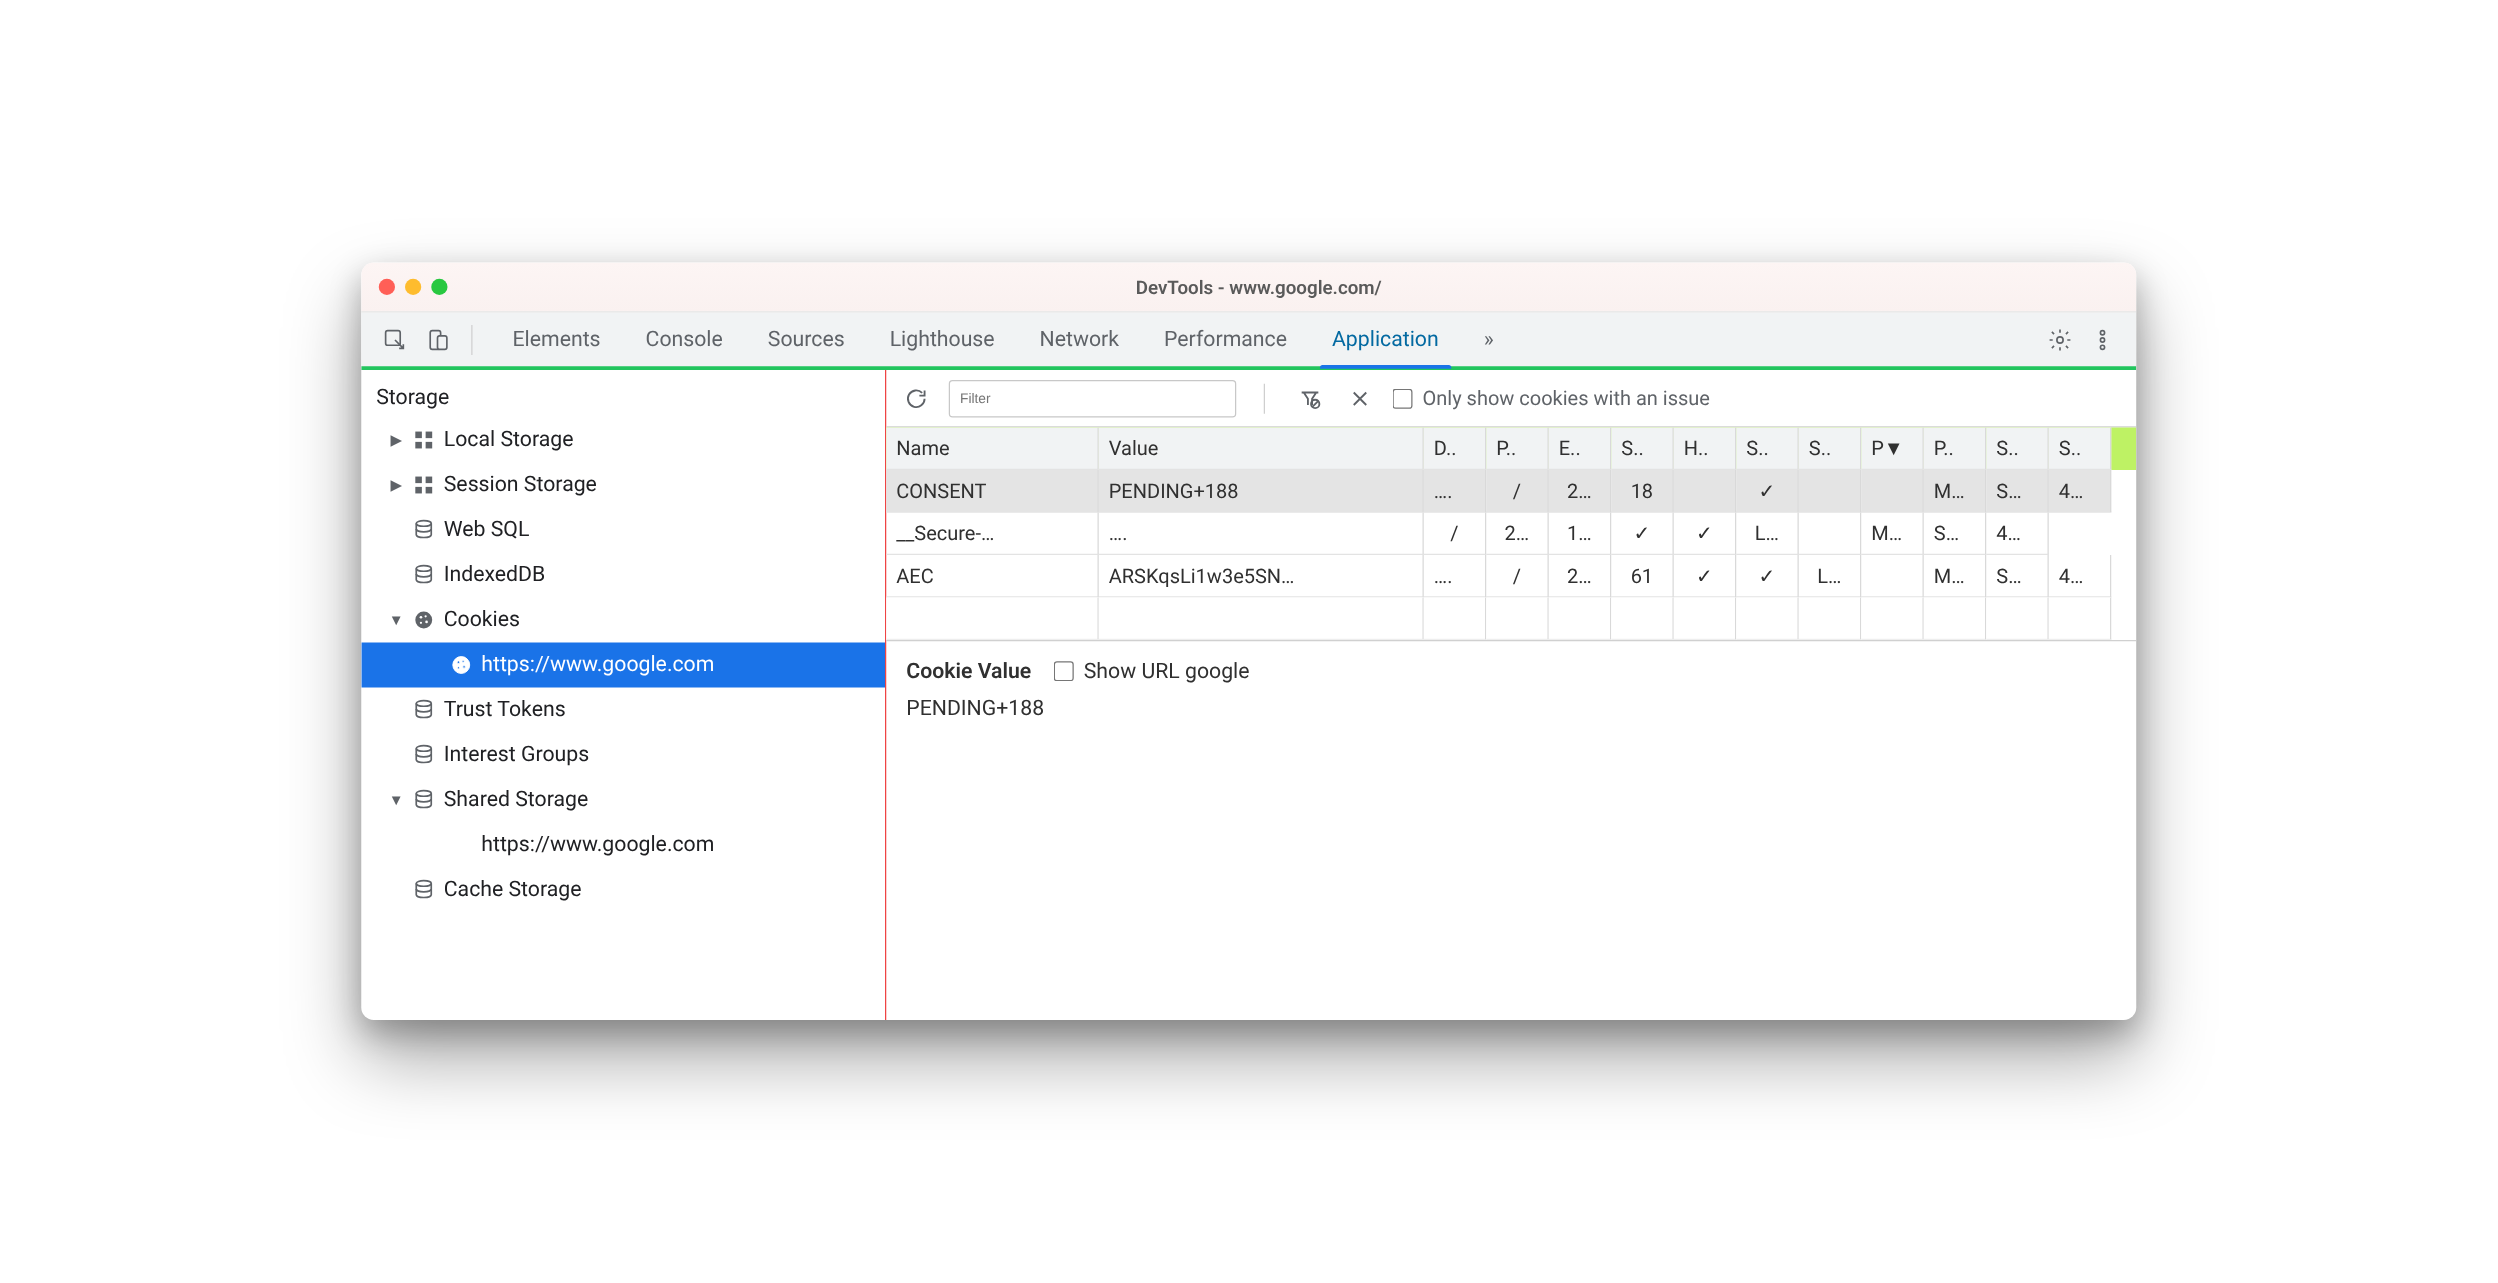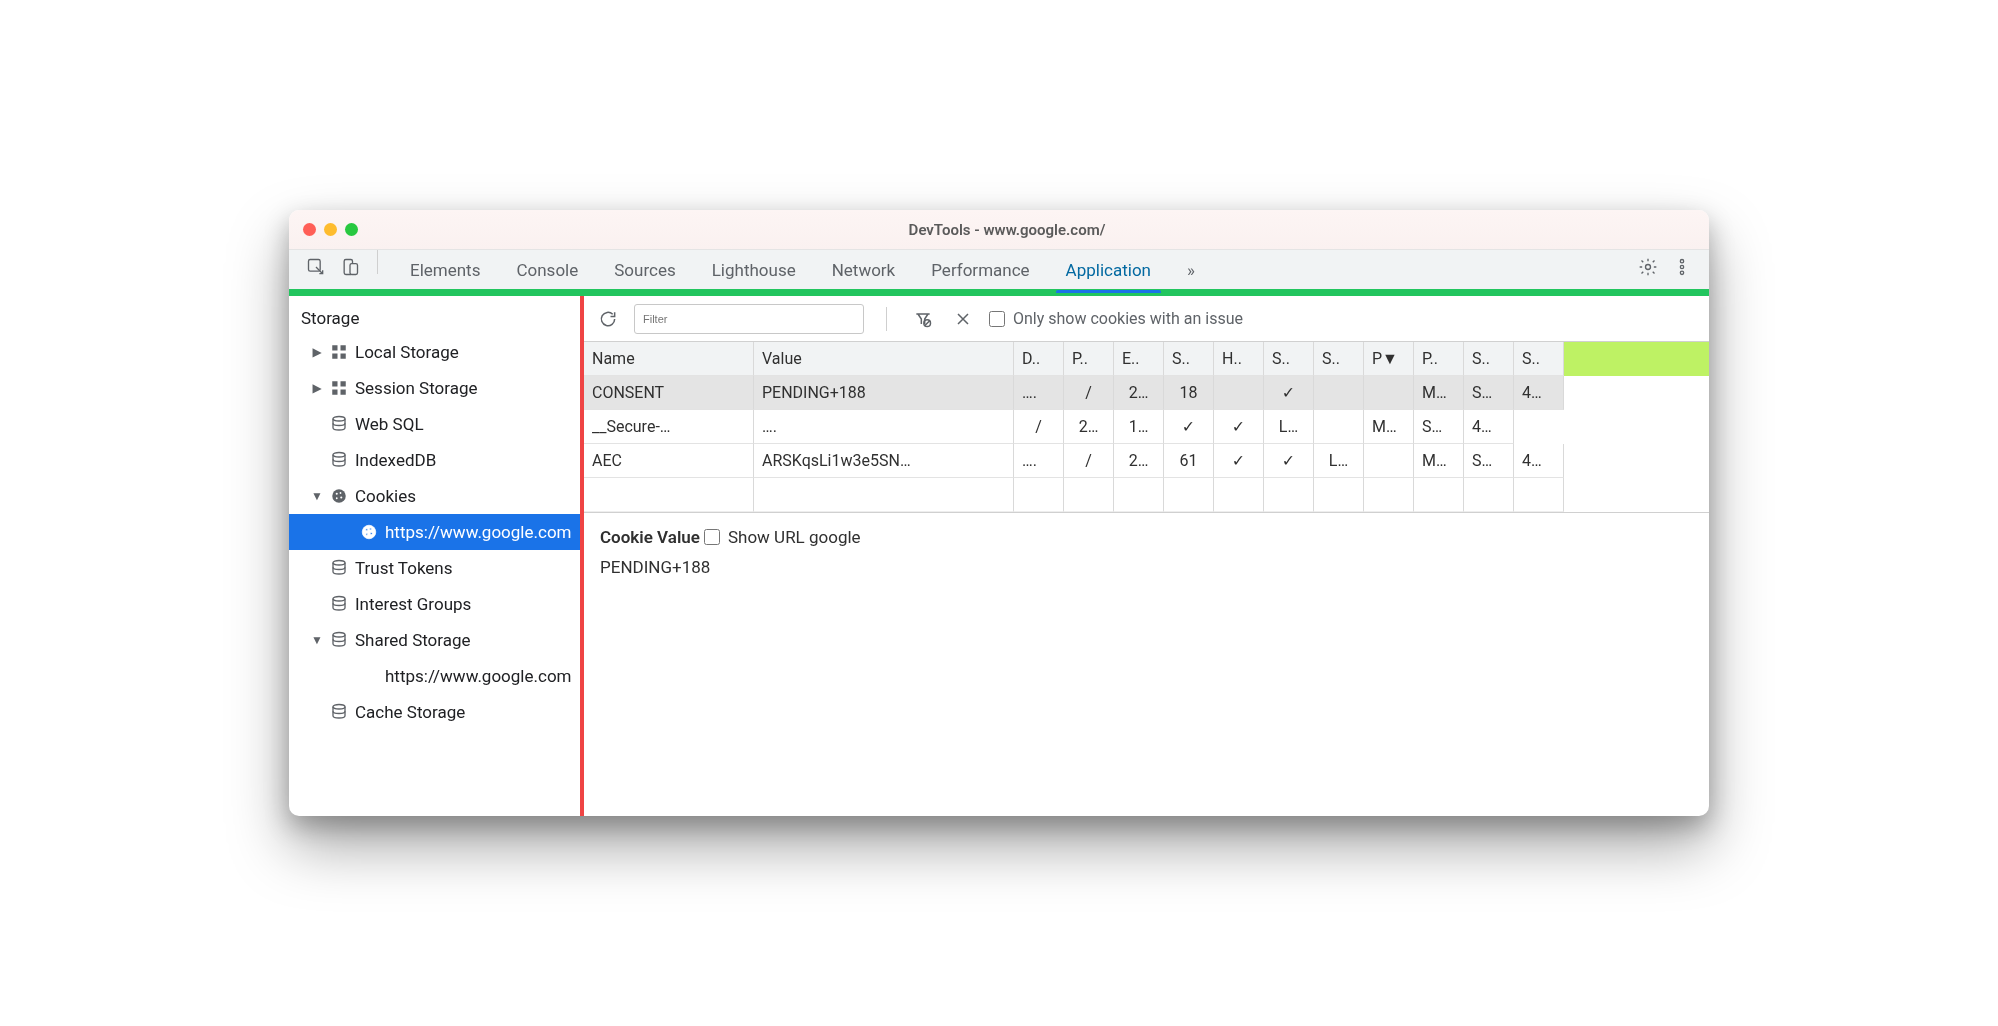--- a/index.html
+++ b/index.html
@@ -31,37 +31,38 @@
   }
   .traffic { display: flex; gap: 8px; margin-left: 14px; }
   .dot { width: 13px; height: 13px; border-radius: 50%; }
   .dot.red { background:#ff5f57; }
   .dot.yellow { background:#febc2e; }
   .dot.green { background:#28c840; }
   .title { position:absolute; left:16px; right:0; text-align:center; font-size:15px; font-weight:600; color:#5a5a5a; pointer-events:none;}
   .toolbar {
     height: 46px;
     background:#f1f3f4;
-    border-bottom:7px solid #22c55e;
+    border-bottom:3px solid #22c55e;
     display:flex;
+    align-items:center;
     padding:0 10px;
     gap:0;
     color:#5f6368;
     font-size:17px;
   }
   .tb-btn { width:34px; height:34px; display:flex; align-items:center; justify-content:center; border-radius:4px;}
   .tb-btn svg { width:20px; height:20px; stroke:#5f6368; fill:none; stroke-width:1.6; }
   .tb-sep { width:1px; height:24px; background:#cfcfcf; margin:0 10px;}
   .tabs { display:flex; align-items:center; gap:0; margin-left:4px;}
   .tab { padding:0 18px; height:46px; display:flex; align-items:center; cursor:default; color:#5f6368; font-size:17px; position:relative;}
   .tab.active { color:#0369a1; }
   .tab.active::after { content:""; position:absolute; left:8px; right:8px; bottom:0; height:3px; background:#1a73e8; border-radius:2px 2px 0 0;}
   .spacer { flex:1;}
   .body { display:flex; height:520px; }
-  .sidebar { width:295px; border-right:4px solid #ef4444; overflow:hidden; padding-top:6px; font-size:17px; color:#202124;}
+  .sidebar { width:420px; border-right:1px solid #ef4444; overflow:hidden; padding-top:6px; font-size:17px; color:#202124;}
   .side-head { padding:6px 12px 6px 12px; color:#202124; font-size:17px;}
   .tree { }
   .row { display:flex; align-items:center; height:36px; padding-left:12px; gap:6px; white-space:nowrap;}
   .row .arrow { width:12px; display:inline-flex; justify-content:center; color:#5f6368; font-size:12px;}
   .row .ic { width:20px; height:20px; display:inline-flex; align-items:center; justify-content:center;}
   .row.sel { background:#1a73e8; color:#fff;}
   .row.sel svg { stroke:#fff; fill:#fff;}
   .indent1 { padding-left:22px;}
   .indent2 { padding-left:52px;}
   .main { flex:1; display:flex; flex-direction:column;}
@@ -73,21 +74,21 @@
   .chkline input { width:16px; height:16px;}
   .table { flex:0 0 auto; border-bottom:1px solid #d0d0d0;}
   .thead, .trow { display:grid; grid-template-columns: 170px 260px 50px 50px 50px 50px 50px 50px 50px 50px 50px 50px 50px; font-size:16px; color:#303030;}
   .thead { background:#bef264;}
   .th, .td { border-right:1px solid #d9d9d9; border-bottom:1px solid #e3e3e3; padding:6px 8px; overflow:hidden; text-overflow:ellipsis; white-space:nowrap; height:34px; display:flex; align-items:center;}
   .th { color:#303030; font-weight:400; background:#f1f3f4;}
   .trow.selrow .td { background:#e4e4e4;}
   .trow.empty .td { background:#fff; border-bottom:1px solid #eee;}
   .td.center { justify-content:center;}
   .detail { padding:14px 16px; font-size:17px; color:#303030; display:flex; flex-direction:column; gap:10px;}
-  .detail .hdr { display:flex; align-items:center; gap:4px;}
+  .detail .hdr { display:flex; align-items:center; gap:18px;}
   .detail .hdr b { font-weight:600;}
   
   svg { display:block;}
 </style>
 </head>
 <body>
 
 <div class="window">
 
   <div class="titlebar">

